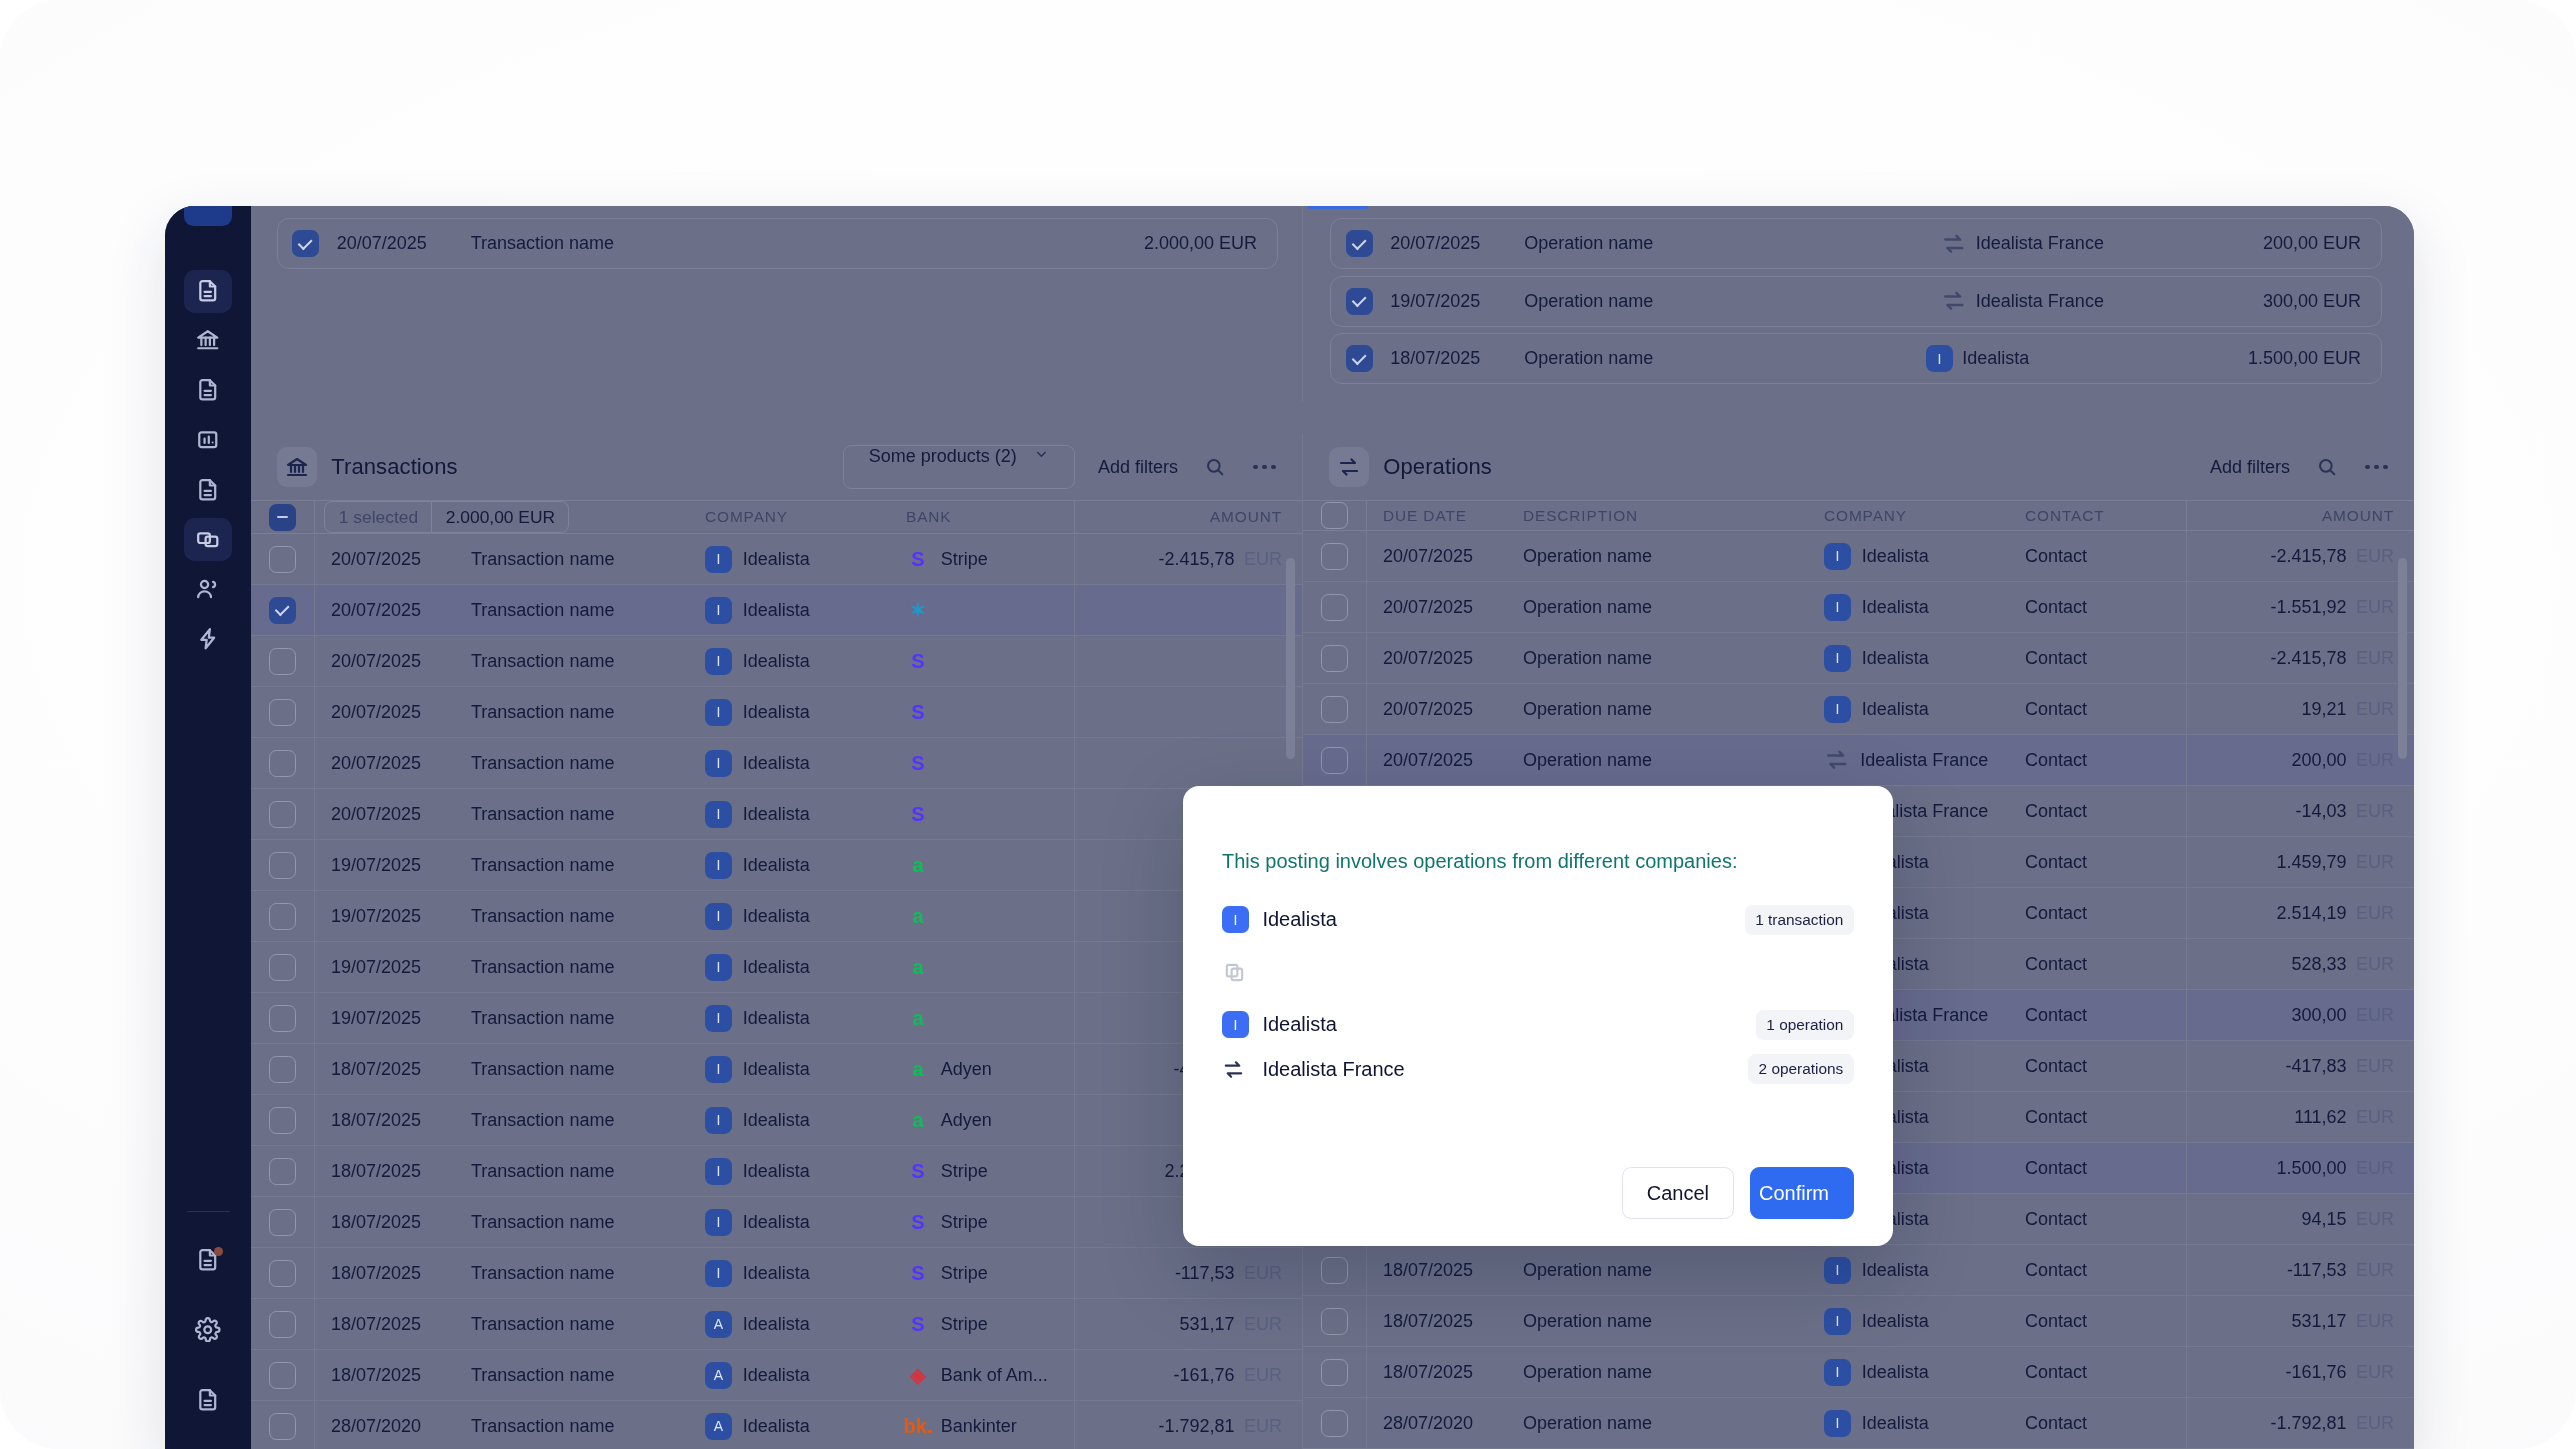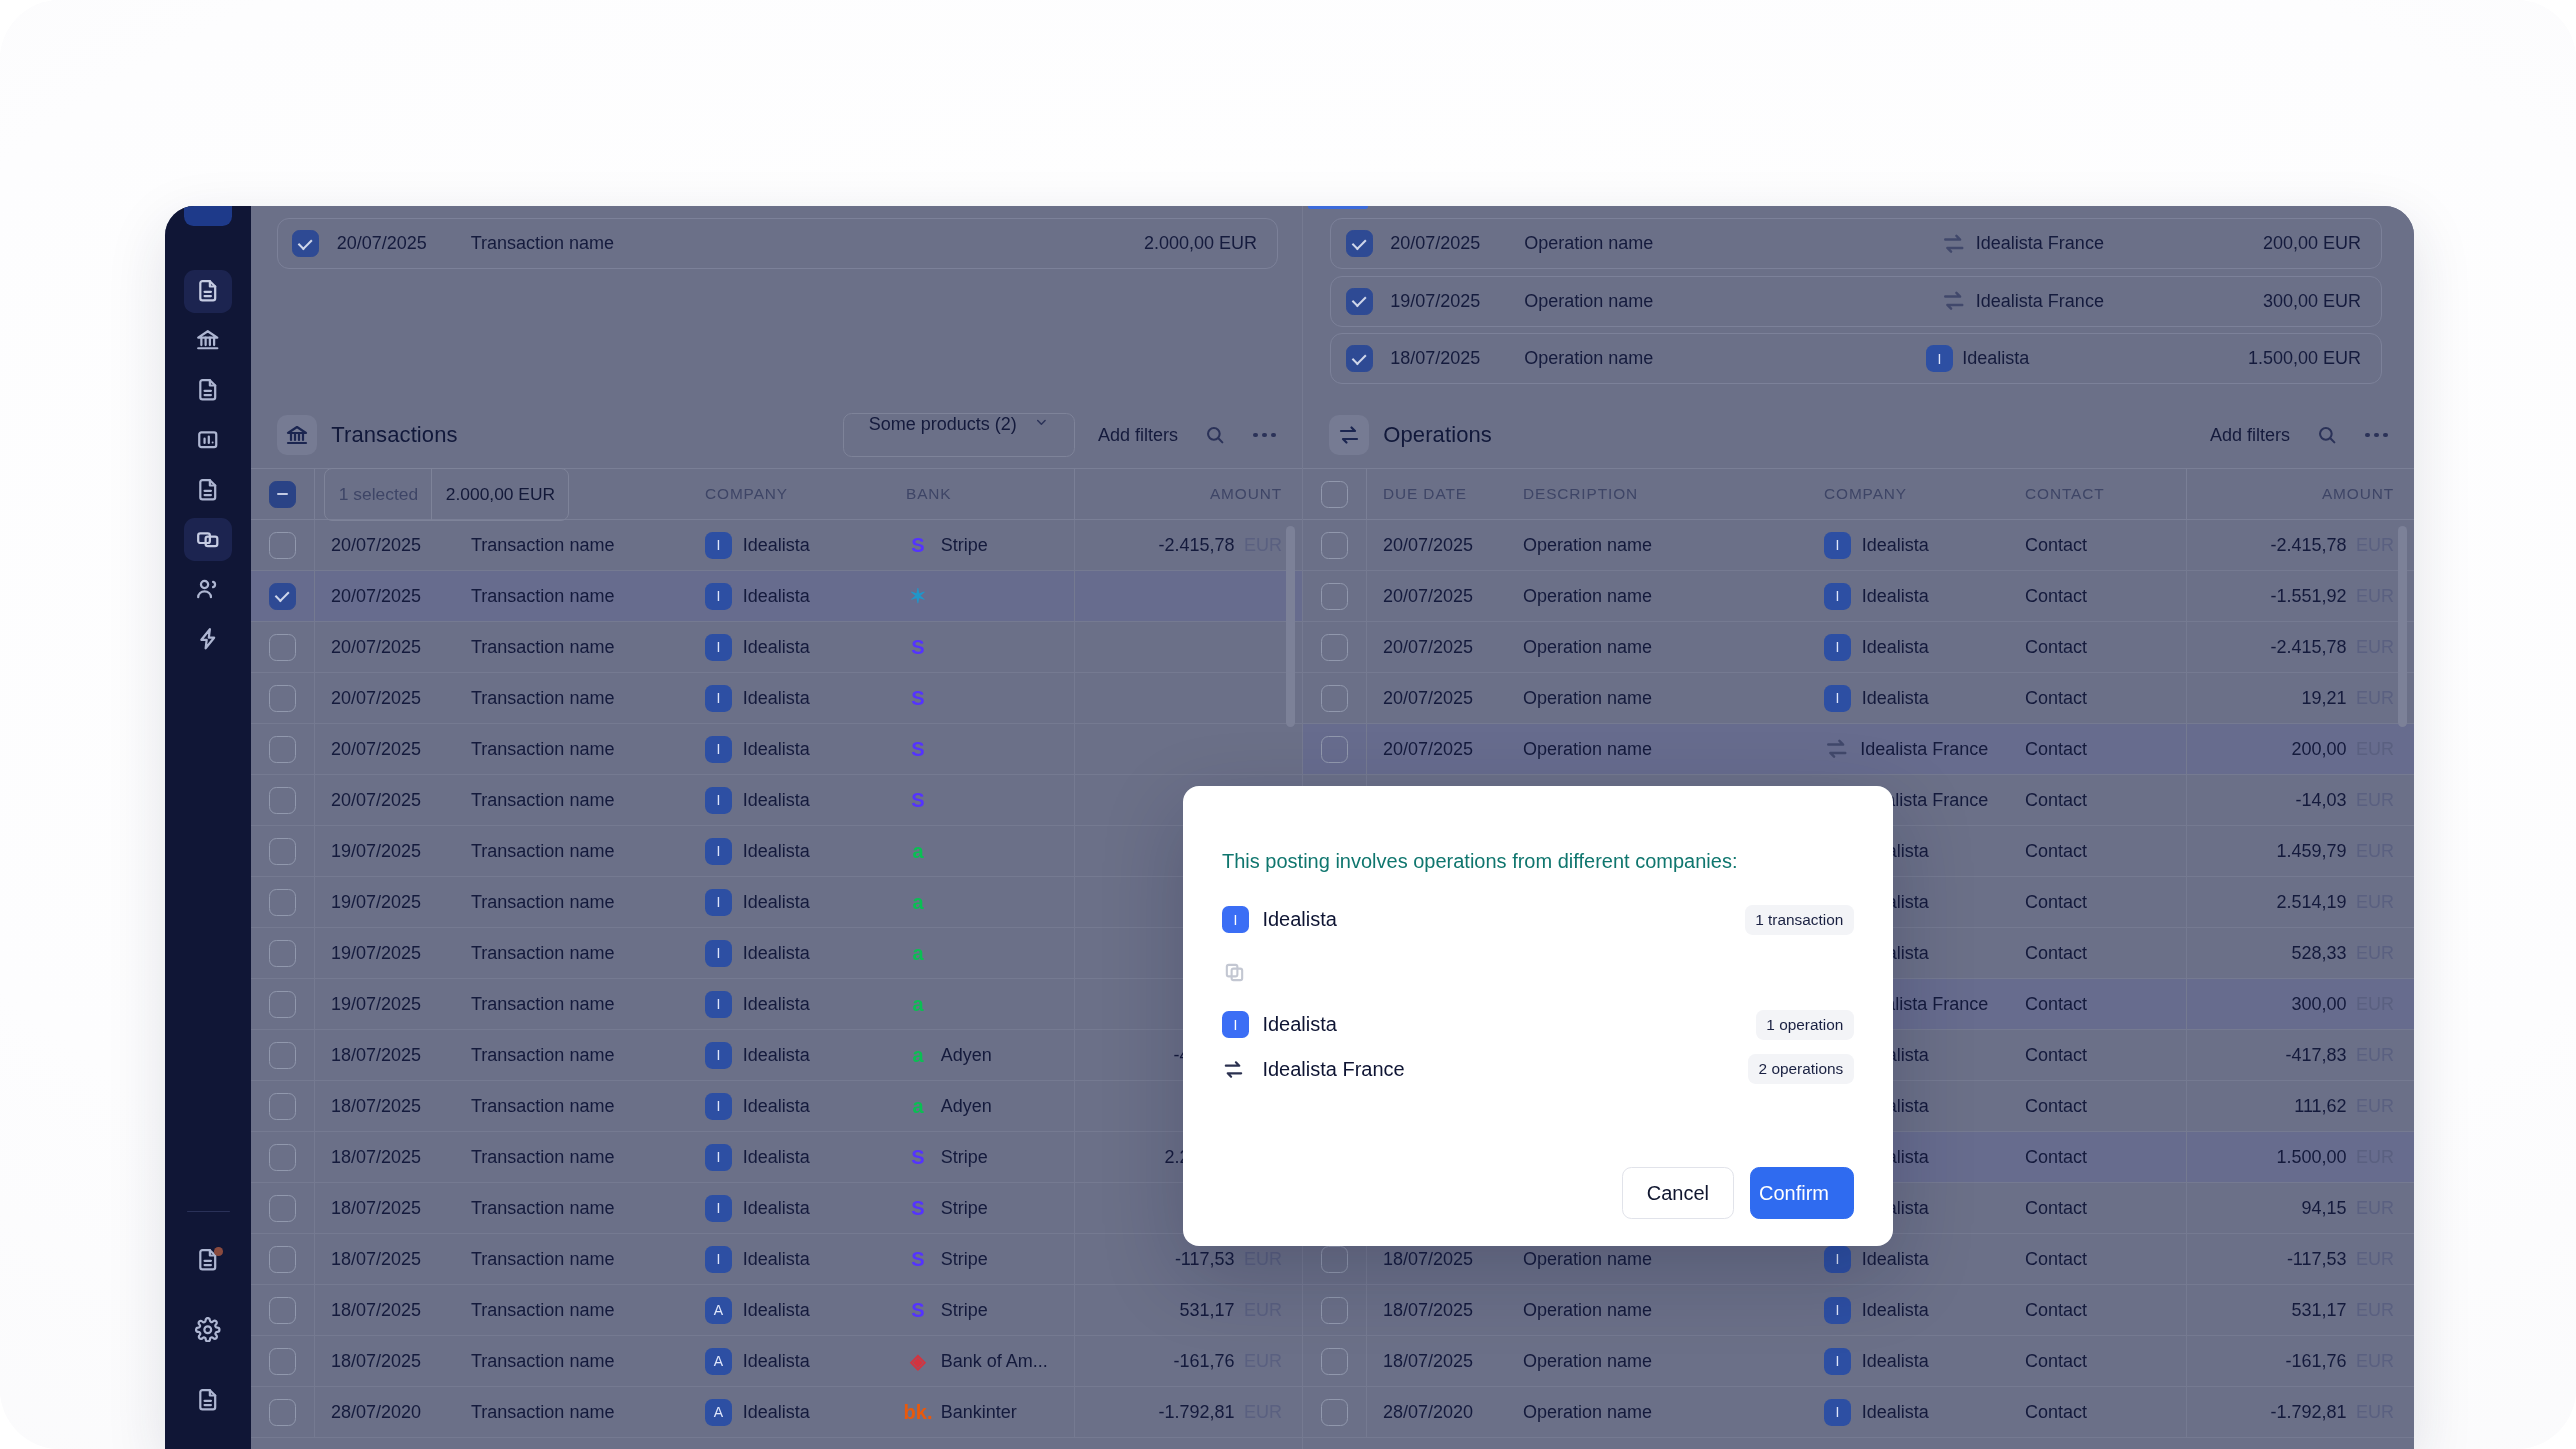--- a/index.html
+++ b/index.html
@@ -60,21 +60,21 @@
     position:absolute; top:8px; right:9.4px; width:8.7px;height:8.7px;border-radius:50%;
     background:#8a4a3e;
   }
   #sidebar-bottom{
     position:absolute; bottom:27px; left:0; right:0;
     display:flex; flex-direction:column; align-items:center; gap:27px;
   }
   .sep{ width:43px;height:1.3px;background:#2a3158;border-radius:1.3px; }
 
   
-  #main { flex:1; display:flex; flex-direction:column; min-width:0; position:relative; background:#6b7088; }
+  #main { flex:1; display:flex; flex-direction:column; min-width:0; position:relative; background:#6b7088;gap:32px; }
 
   
   #preview-row{ display:flex; height:196px; flex:0 0 196px; }
   #preview-left{ flex: 0 0 1052px; padding: 12px 24px 0 25.5px; border-right: 1.3px solid #757a91; }
   #preview-right{ flex:1; padding: 12px 32px 0 27px; position:relative; }
   #preview-right .tabmark{
     position:absolute; left:5.4px; top:-2px; width:60px;height:4.7px;background:#3b6bdb;border-radius:2.7px;
   }
   .preview-card{
     border:1.3px solid #7b melhor; 
@@ -414,21 +414,21 @@
                   </span>
                 </span>
             </div>
           </div>
 
           <div class="tbl">
             <div class="thead">
               <span class="c-chk">
                 <span class="cbx indeterminate"></span>
               </span>
-              <span style="display:flex;align-items:center;border:1.3px solid #7e8399;border-radius:8px;height:53px;margin-left:9.4px">
+              <span style="display:flex;align-items:center;border:1.3px solid #7e8399;border-radius:8px;height:32px;margin-left:9.4px">
                 <span style="padding:0 13.4px;color:#3e4566;font-size:17.4px;letter-spacing:0">1 selected</span>
                 <span style="padding:0 13.4px;border-left:1.3px solid #7e8399;color:#131939;font-size:17.4px;letter-spacing:0;height:100%;display:flex;align-items:center">2.000,00 EUR</span>
               </span>
               <span class="c-comp" style="margin-left:auto;flex:0 0 201px">COMPANY</span>
               <span class="c-bank">BANK</span>
               <span class="c-amt">AMOUNT</span>
             </div>
             <div id="tx-rows">
                 <div class="row">
                   <span class="c-chk">

